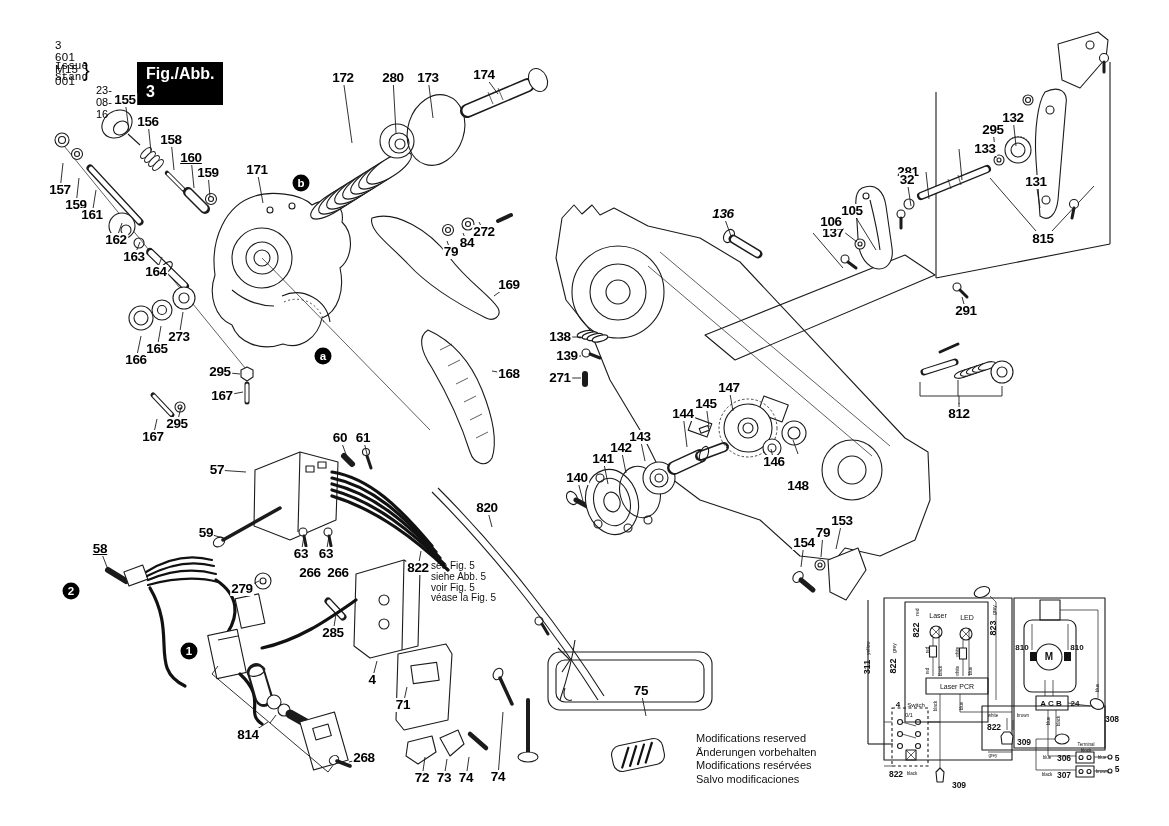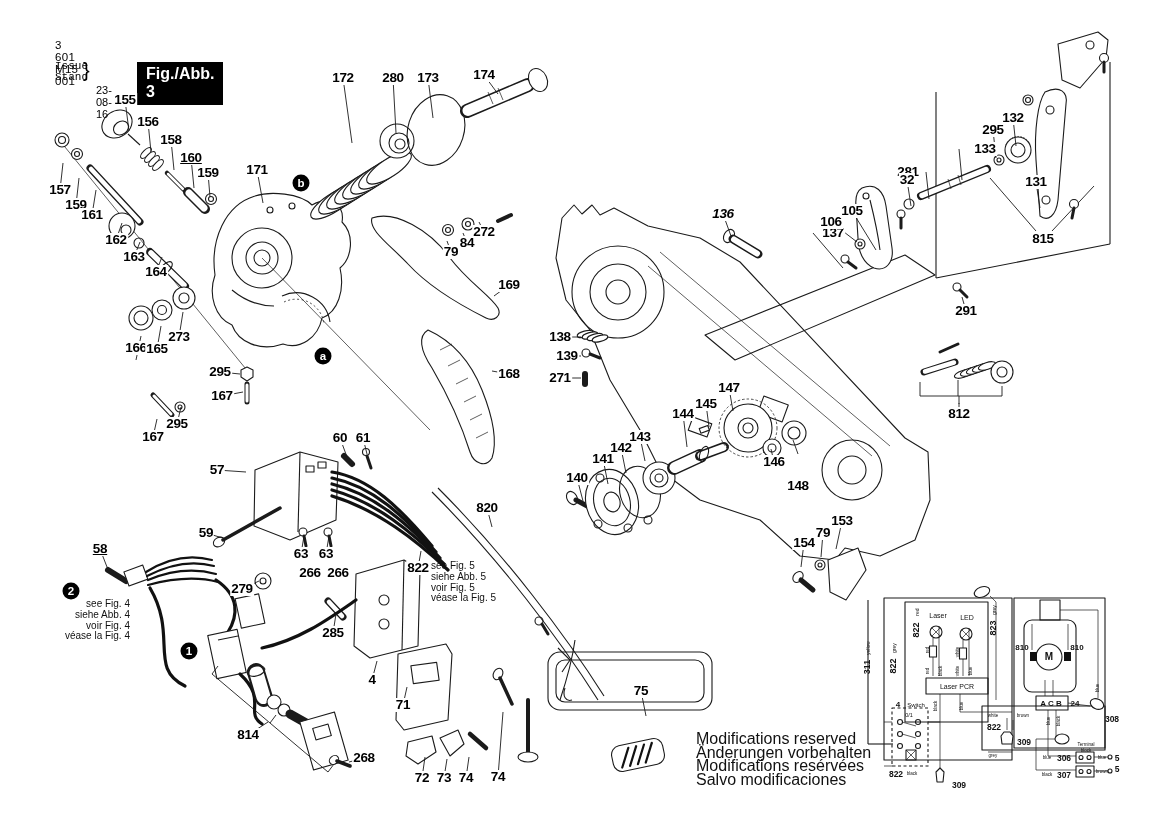--- a/index.html
+++ b/index.html
@@ -18,21 +18,21 @@
   .ld{stroke:#1b1b1b;stroke-width:0.9;}
   .blk{fill:#111;}
   
   .plabel{position:absolute;transform:translate(-50%,-50%);font-weight:bold;font-size:13.5px;
           letter-spacing:-0.3px;white-space:nowrap;background:#fff;padding:0 1px;line-height:14px;}
   .pmarker{position:absolute;transform:translate(-50%,-50%);width:17px;height:17px;border-radius:50%;
            background:#000;color:#fff;font-weight:bold;font-size:11.5px;display:flex;
            align-items:center;justify-content:center;line-height:17px;}
   .note{position:absolute;font-size:10px;line-height:10.8px;color:#111;}
   .note.right{text-align:right;}
-  #note-mods{font-size:16px;line-height:13.5px;}
+  #note-mods{font-size:11px;line-height:13.5px;}
   
   #title-block{position:absolute;left:0;top:0;}
   #partno{position:absolute;left:55px;top:39px;font-size:11.5px;letter-spacing:0.3px;}
   #issue-lines{position:absolute;left:55px;top:61px;font-size:11px;line-height:10.5px;font-family:Liberation Mono, monospace;}
   #brace{position:absolute;left:83px;top:59px;font-size:20px;font-weight:normal;}
   #issuedate{position:absolute;left:96px;top:68px;font-size:11px;margin-top:16px;}
   #figbox{position:absolute;left:137px;top:62px;background:#000;color:#fff;font-weight:bold;
           font-size:16px;padding:3px 9px 4px 9px;}
   .wt{font-family:"Liberation Sans",sans-serif;fill:#111;}
 </style>
@@ -552,26 +552,20 @@
   <div id="partno">3 601 M15 001</div>
   <div id="issue-lines">
     <span>Issue</span><br>
     <span>Stand</span>
   </div>
   <div id="brace">}</div>
   <div id="issuedate">23-08-16</div>
   <div id="figbox">Fig./Abb. 3</div>
 </div>
 
-<div id="note-fig4" class="note right" style="left:34px;top:599px;width:96px;">
-      <div>see Fig. 4</div>
-      <div>siehe Abb. 4</div>
-      <div>voir Fig. 4</div>
-      <div>véase la Fig. 4</div>
-    </div>
 <div id="note-fig5" class="note" style="left:431px;top:561px;">
       <div>see Fig. 5</div>
       <div>siehe Abb. 5</div>
       <div>voir Fig. 5</div>
       <div>véase la Fig. 5</div>
     </div>
 <div id="note-mods" class="note" style="left:696px;top:732px;">
       <div>Modifications reserved</div>
       <div>Änderungen vorbehalten</div>
       <div>Modifications resérvées</div>
@@ -584,21 +578,21 @@
       <div class="plabel" style="left: 171px; top: 140px;">158</div>
       <div class="plabel" style="left: 191px; top: 158px; text-decoration: underline;">160</div>
       <div class="plabel" style="left: 208px; top: 173px;">159</div>
       <div class="plabel" style="left: 257px; top: 170px;">171</div>
       <div class="plabel" style="left: 60px; top: 190px;">157</div>
       <div class="plabel" style="left: 76px; top: 205px;">159</div>
       <div class="plabel" style="left: 92px; top: 215px;">161</div>
       <div class="plabel" style="left: 116px; top: 240px;">162</div>
       <div class="plabel" style="left: 134px; top: 257px;">163</div>
       <div class="plabel" style="left: 156px; top: 272px;">164</div>
-      <div class="plabel" style="left: 136px; top: 348px;">166</div>
+      <div class="plabel" style="left: 136px; top: 360px;">166</div>
       <div class="plabel" style="left: 157px; top: 349px;">165</div>
       <div class="plabel" style="left: 179px; top: 337px;">273</div>
       <div class="plabel" style="left: 220px; top: 372px;">295</div>
       <div class="plabel" style="left: 222px; top: 396px;">167</div>
       <div class="plabel" style="left: 177px; top: 424px;">295</div>
       <div class="plabel" style="left: 153px; top: 437px;">167</div>
       <div class="plabel" style="left: 343px; top: 78px;">172</div>
       <div class="plabel" style="left: 393px; top: 78px;">280</div>
       <div class="plabel" style="left: 428px; top: 78px;">173</div>
       <div class="plabel" style="left: 484px; top: 75px;">174</div>

